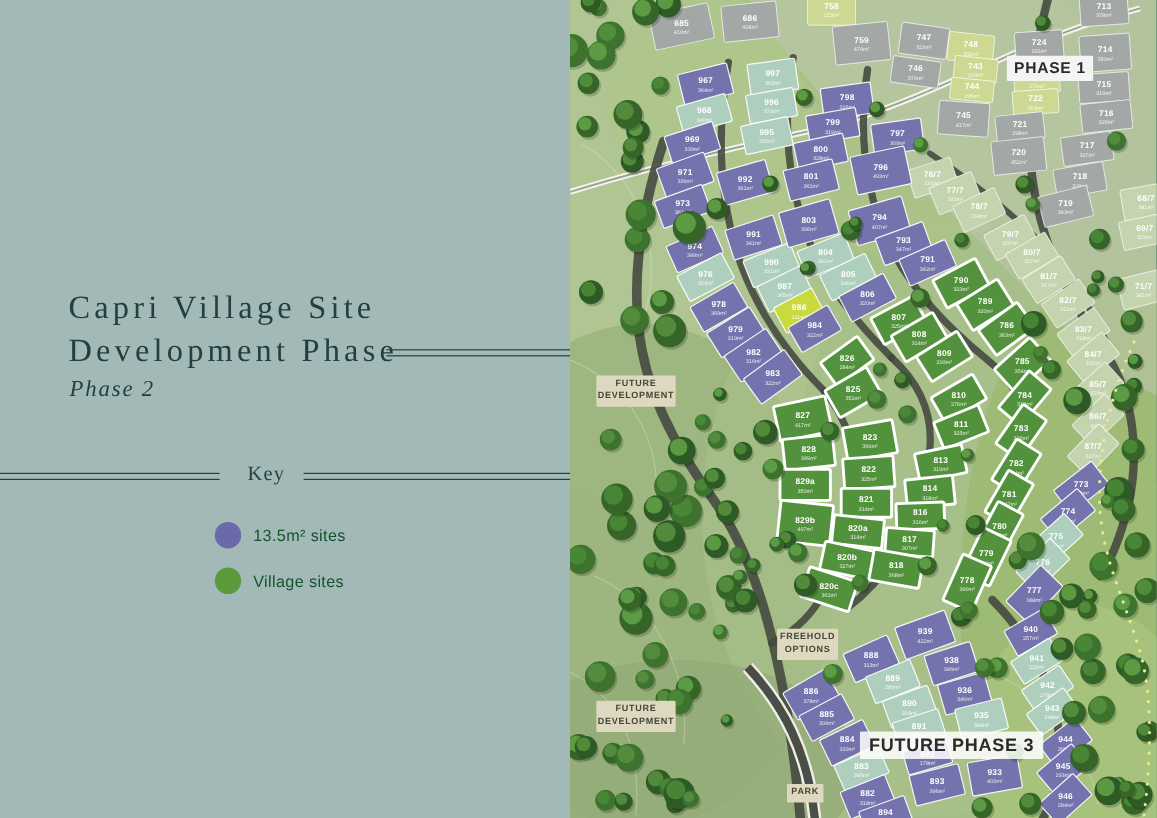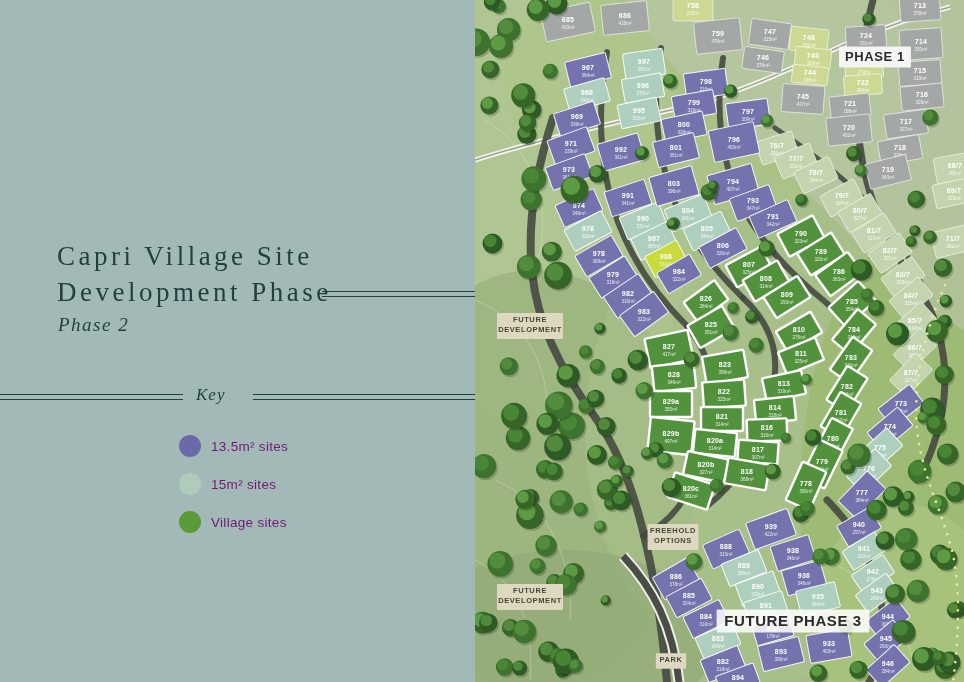--- a/index.html
+++ b/index.html
@@ -6,25 +6,25 @@
   .stage{position:relative;width:964px;height:682px;overflow:hidden;font-family:"Liberation Sans",sans-serif;display:flex;}
   .panel{position:relative;width:475px;height:682px;flex:0 0 475px;}
   .map-wrap{position:relative;width:489px;height:682px;flex:0 0 489px;background:#0f766e;}
   .title{position:absolute;left:57px;top:238px;font-family:"Liberation Serif",serif;font-size:27px;line-height:36px;letter-spacing:3.5px;color:#21403e;font-weight:500;}
   .title-rule{position:absolute;left:322px;top:291px;width:153px;height:4px;border-top:1.5px solid #21403e;border-bottom:1.5px solid #21403e;}
   .subtitle{position:absolute;left:58px;top:314px;font-family:"Liberation Serif",serif;font-style:italic;font-size:19px;letter-spacing:1.5px;color:#21403e;}
   .key-row{position:absolute;left:0;top:385px;width:475px;height:24px;}
   .key-rule{position:absolute;top:9px;height:4px;border-top:1.3px solid #21403e;border-bottom:1.3px solid #21403e;}
   .key-rule.left{left:0;width:183px;}
   .key-rule.right{left:253px;width:222px;}
-  .key-label{position:absolute;left:196px;top:0;width:52px;text-align:left;font-family:"Liberation Serif",serif;font-style:italic;font-size:17px;letter-spacing:1px;color:#21403e;}
+  .key-label{position:absolute;left:196px;top:0;width:52px;text-align:center;font-family:"Liberation Serif",serif;font-size:17px;letter-spacing:1px;color:#21403e;}
   .legend{position:absolute;left:179px;top:434px;}
   .legend-item{display:flex;align-items:center;height:24px;margin-bottom:14px;}
   .legend-dot{width:22px;height:22px;border-radius:50%;flex:0 0 22px;margin-right:10px;}
-  .legend-text{font-size:13.5px;color:#701a75;letter-spacing:0.3px;}
+  .legend-text{font-size:13.5px;color:#14532d;letter-spacing:0.3px;}
   svg text{font-family:"Liberation Sans",sans-serif;}
 </style>
 </head>
 <body>
 
 <div class="stage">
   <div class="panel" style="background: rgb(163, 185, 184);">
     <div class="title">
       <div>Capri Village Site</div>
       <div>Development Phase</div>
@@ -35,24 +35,20 @@
     <div class="key-row">
       <div class="key-rule left"></div>
       <div class="key-label">Key</div>
       <div class="key-rule right"></div>
     </div>
 
     <div class="legend">
       <div class="legend-item">
         <div class="legend-dot" style="background: rgb(107, 105, 168);"></div>
         <div class="legend-text">13.5m² sites</div>
-      </div>
-      <div class="legend-item">
-        <div class="legend-dot" style="background: rgb(176, 203, 187);"></div>
-        <div class="legend-text">15m² sites</div>
       </div>
       <div class="legend-item">
         <div class="legend-dot" style="background: rgb(90, 154, 56);"></div>
         <div class="legend-text">Village sites</div>
       </div>
     </div>
   </div>
 
   <div class="map-wrap">
     <svg id="map-svg" width="489" height="682" viewBox="0 0 489 682">

